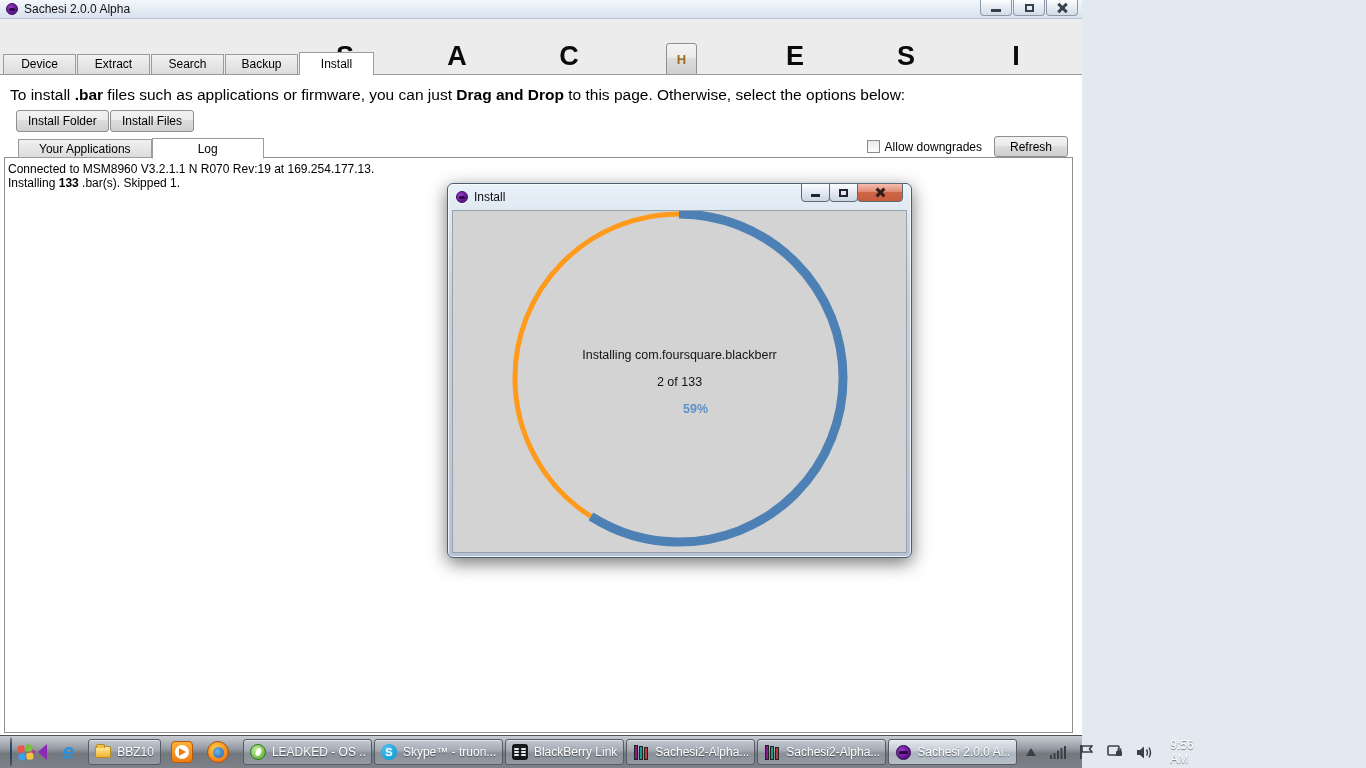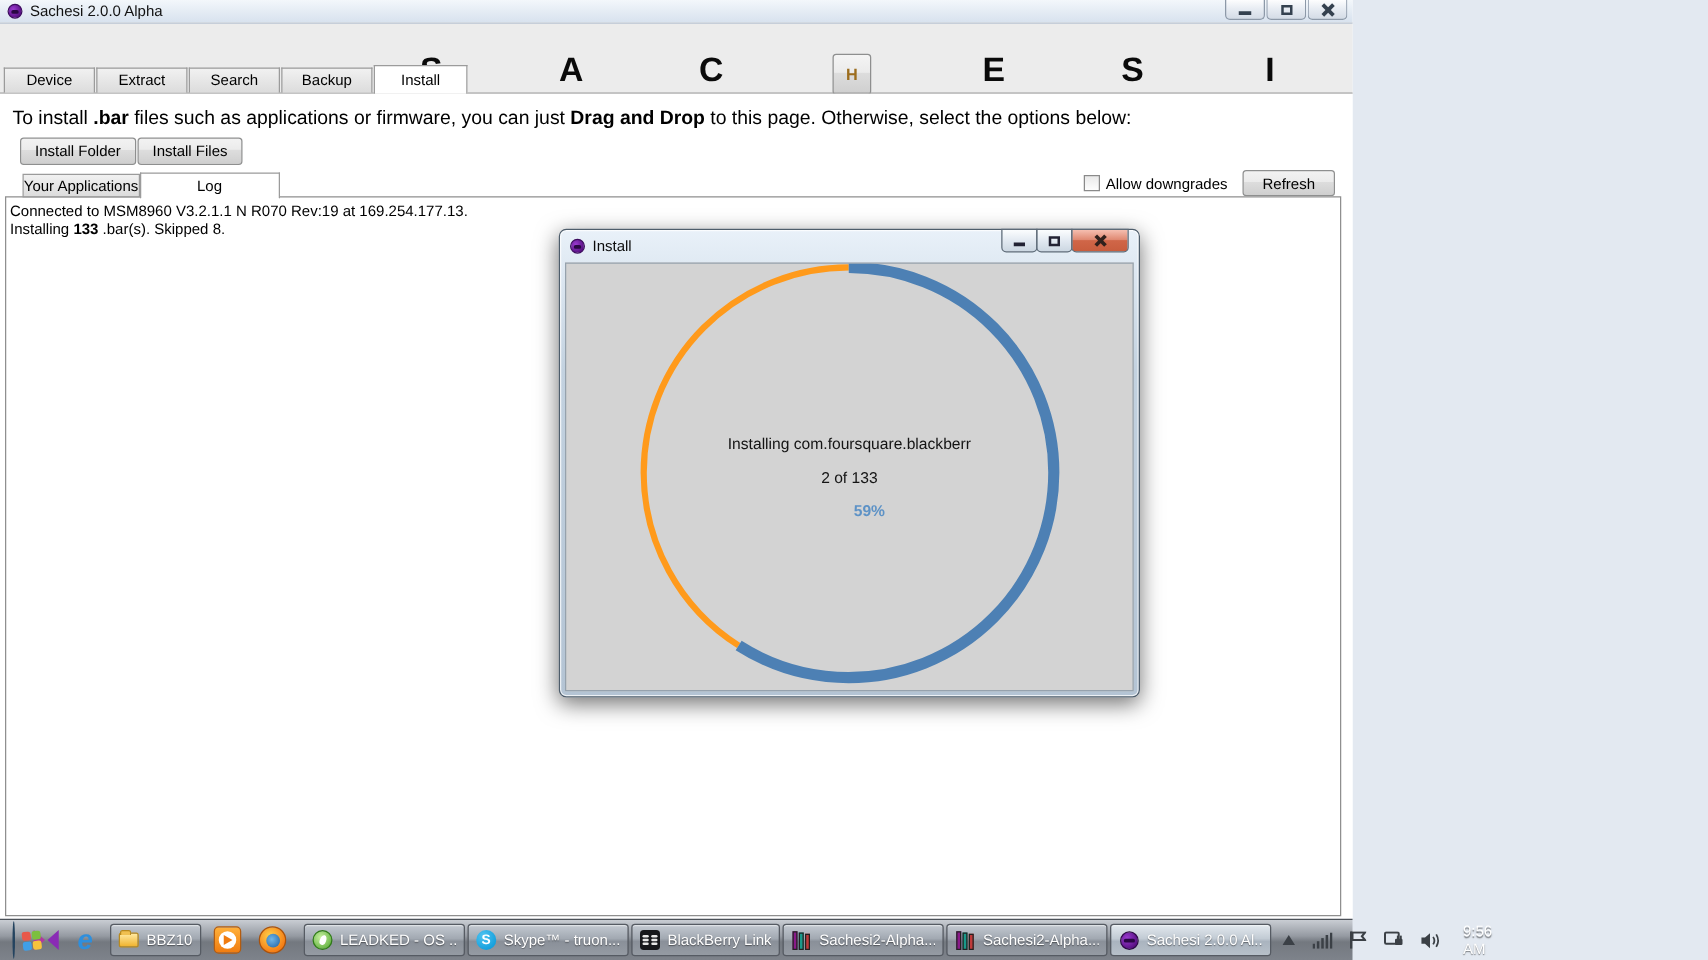--- a/index.html
+++ b/index.html
@@ -32,21 +32,21 @@
 
   
   #page { position:absolute; top:75px; left:0; right:0; bottom:0; background:#fff; }
   #instruction { position:absolute; left:10px; top:11px; font-size:15.5px; color:#000; }
   #instruction b { font-weight:bold; }
   .win-btn { position:absolute; height:22px; padding:0 11px; border:1px solid #8e8f8f; border-radius:3px; font-size:12px; color:#000;
     background:linear-gradient(180deg,#f2f2f2,#ebebeb 45%,#dddddd 46%,#cfcfcf); }
   #btn-install-folder { left:16px; top:35px; }
   #btn-install-files { left:110px; top:35px; }
   #subtabs { position:absolute; left:18px; top:62px; height:21px; display:flex; align-items:flex-end; z-index:2; }
-  .subtab { height:19px; border:1px solid #9b9b9b; background:linear-gradient(180deg,#f1f1f1,#dcdcdc); font-size:12px; padding:0 0; line-height:18px; }
+  .subtab { height:19px; border:1px solid #9b9b9b; background:linear-gradient(180deg,#f1f1f1,#dcdcdc); font-size:12px; padding:0 20px; line-height:18px; }
   .subtab.selected { height:21px; background:#fff; border-bottom:1px solid #fff; margin-bottom:-1px; line-height:20px; padding:0 45px; }
   #right-controls { position:absolute; right:14px; top:61px; display:flex; align-items:center; }
   #chk-downgrades { width:13px; height:13px; border:1px solid #8a8a8a; background:linear-gradient(180deg,#e9e9e9,#fdfdfd); }
   #chk-label { font-size:12px; margin:0 12px 0 5px; color:#000; }
   #btn-refresh { position:static; width:74px; height:21px; }
   #log-box { position:absolute; left:4px; right:9px; top:82px; bottom:2px; border:1px solid #8f8f8f; background:#fff; padding:4px 3px; }
   .log-line { font-size:12px; color:#000; line-height:14px; }
 
   
   #dialog { position:absolute; left:447px; top:183px; width:465px; height:375px; border:1px solid #4e5d6b; border-radius:6px;
@@ -161,21 +161,21 @@
       </div>
 
       <div id="right-controls">
         <span id="chk-downgrades"></span>
         <span id="chk-label">Allow downgrades</span>
         <button class="win-btn" id="btn-refresh">Refresh</button>
       </div>
 
       <div id="log-box">
         <div class="log-line">Connected to MSM8960 V3.2.1.1 N R070 Rev:19 at 169.254.177.13.</div>
-        <div class="log-line"><span>Installing </span><b>133</b><span> .bar(s). Skipped 8.</span></div>
+        <div class="log-line"><span>Installing </span><b>133</b><span> .bar(s). Skipped 1.</span></div>
       </div>
     </div>
   </div>
 
   <div id="dialog">
     <div id="dlg-titlebar">
       <span class="app-ico"></span>
       <span id="dlg-title">Install</span>
       <div id="dlg-buttons">
         <div class="dlg-btn">

